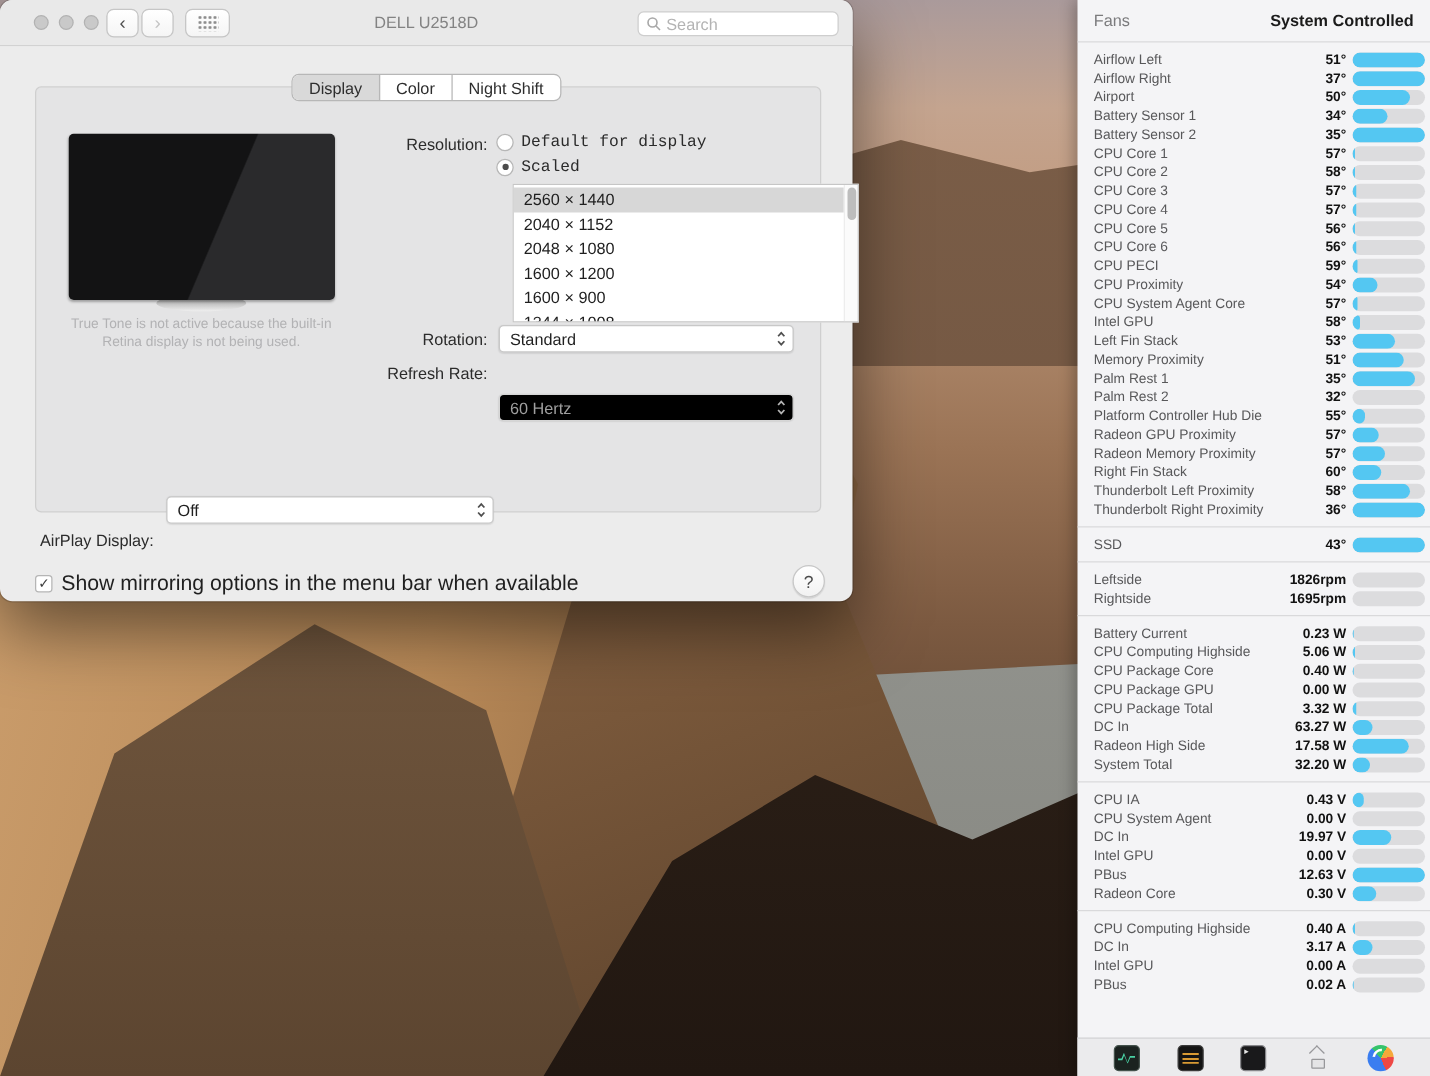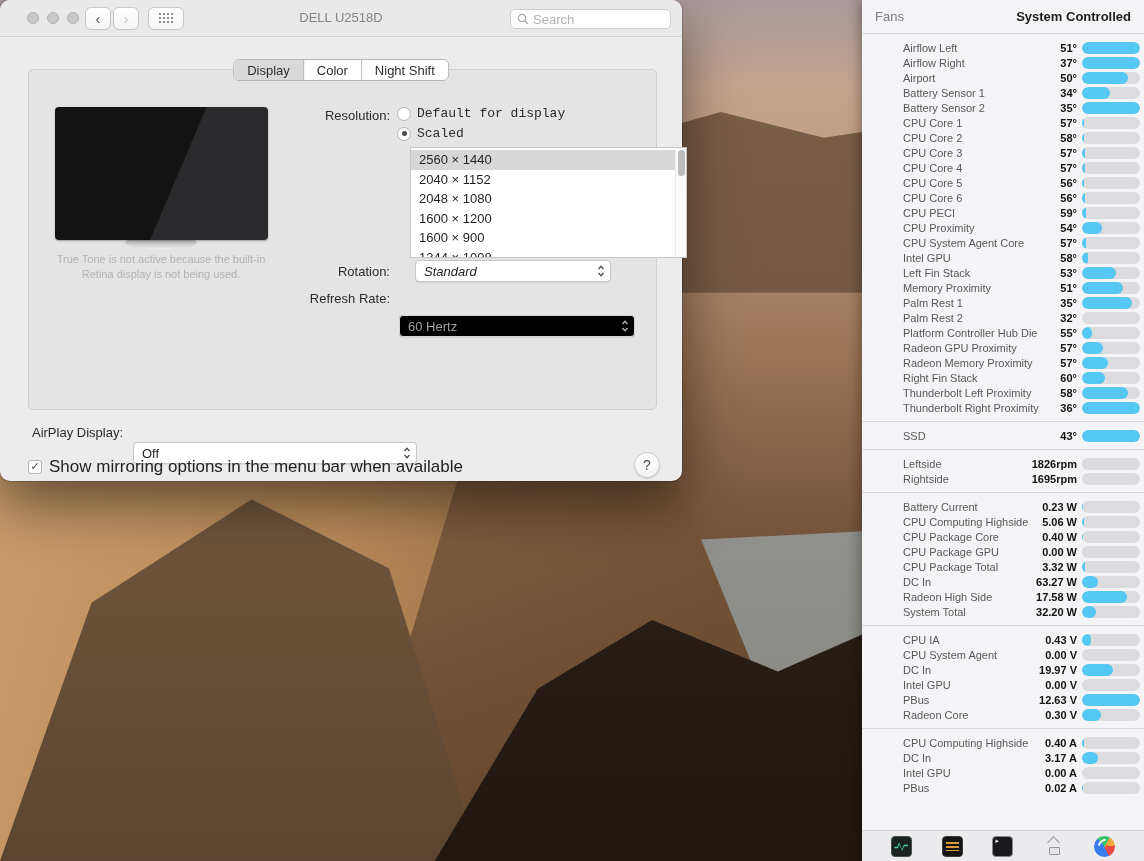--- a/index.html
+++ b/index.html
@@ -107,21 +107,21 @@
     box-shadow:-3px 0 12px rgba(0,0,0,.3); z-index:20; }
   .panel-title { padding-top:3px; text-align:center; font-size:11px; font-weight:bold;
     letter-spacing:.5px; color:#0a7aff; }
   .fans-row { margin-top:9px; padding:0 13px 0 13px; display:flex; align-items:center; }
   .fans-label { font-size:13px; color:#7b7b7d; }
   .fans-value { margin-left:auto; font-size:13px; font-weight:bold; color:#1b1b1b; }
   .s-sep { height:1px; background:#d9d9db; }
   .fans-sep { margin-top:9px; }
   .s-group { padding:6px 0; }
   .s-row { display:flex; align-items:center; height:15px; padding:0 4px 0 13px; }
-  .s-label { font-size:11px; color:#58585a; white-space:nowrap;margin-left:28px; }
+  .s-label { font-size:11px; color:#58585a; white-space:nowrap; }
   .s-value { margin-left:auto; font-size:11px; font-weight:bold; color:#121212; padding-right:5px; white-space:nowrap; }
   .s-bar { flex:none; width:58px; height:12px; border-radius:6px; background:#dcdcde; position:relative; overflow:hidden; }
   .s-fill { position:absolute; left:0; top:0; bottom:0; background:#54c7f2; border-radius:6px; }
 
   .panel-dock { position:absolute; left:0; right:0; bottom:0; height:31px; background:#ebebed;
     border-top:1px solid #d3d3d5; display:flex; align-items:center; justify-content:space-around; padding:0 14px; }
   .dock-icon { width:21px; height:21px; border-radius:4px; position:relative;
     display:flex; align-items:center; justify-content:center; }
   .activity-graph-icon { background:#1b2320; border:1px solid #44524c; }
   .activity-graph-icon::before { content:""; width:14px; height:10px; background:#49d1a4;
@@ -209,39 +209,39 @@
           <div class="list-row">1600 × 1200</div>
           <div class="list-row">1600 × 900</div>
           <div class="list-row">1344 × 1008</div>
         </div>
       <div class="scrollbar">
         <div class="thumb"></div>
       </div>
     </div>
 
     <div class="form-label" style="left:270px; top:264px;">Rotation:</div>
-    <div class="popup" style="left:415px; top:260px; width:196px;font-style:italic;">
+    <div class="popup" style="left:399px; top:260px; width:236px;">
       <span class="ptext">Standard</span>
       <svg class="chev" width="8" height="14" viewBox="0 0 8 14">
         <path d="M1.5 5 L4 2.3 L6.5 5" fill="none" stroke="#4f4f4f" stroke-width="1.4"></path>
         <path d="M1.5 9 L4 11.7 L6.5 9" fill="none" stroke="#4f4f4f" stroke-width="1.4"></path>
       </svg>
     </div>
 
     <div class="form-label" style="left:270px; top:291px;">Refresh Rate:</div>
     <div class="popup disabled" style="left:399px; top:287px; width:236px;">
       <span class="ptext">60 Hertz</span>
       <svg class="chev" width="8" height="14" viewBox="0 0 8 14">
         <path d="M1.5 5 L4 2.3 L6.5 5" fill="none" stroke="#b4b4b4" stroke-width="1.4"></path>
         <path d="M1.5 9 L4 11.7 L6.5 9" fill="none" stroke="#b4b4b4" stroke-width="1.4"></path>
       </svg>
     </div>
 
     <div class="form-label" style="left:10px; top:425px; width:113px;">AirPlay Display:</div>
-    <div class="popup" style="left:133px; top:442px; width:284px;">
+    <div class="popup" style="left:133px; top:397px; width:262px;">
       <span class="ptext">Off</span>
       <svg class="chev" width="8" height="14" viewBox="0 0 8 14">
         <path d="M1.5 5 L4 2.3 L6.5 5" fill="none" stroke="#4f4f4f" stroke-width="1.4"></path>
         <path d="M1.5 9 L4 11.7 L6.5 9" fill="none" stroke="#4f4f4f" stroke-width="1.4"></path>
       </svg>
     </div>
 
     <div class="checkline">
       <span class="checkbox checked"></span>
       <span class="check-label">Show mirroring options in the menu bar when available</span>

